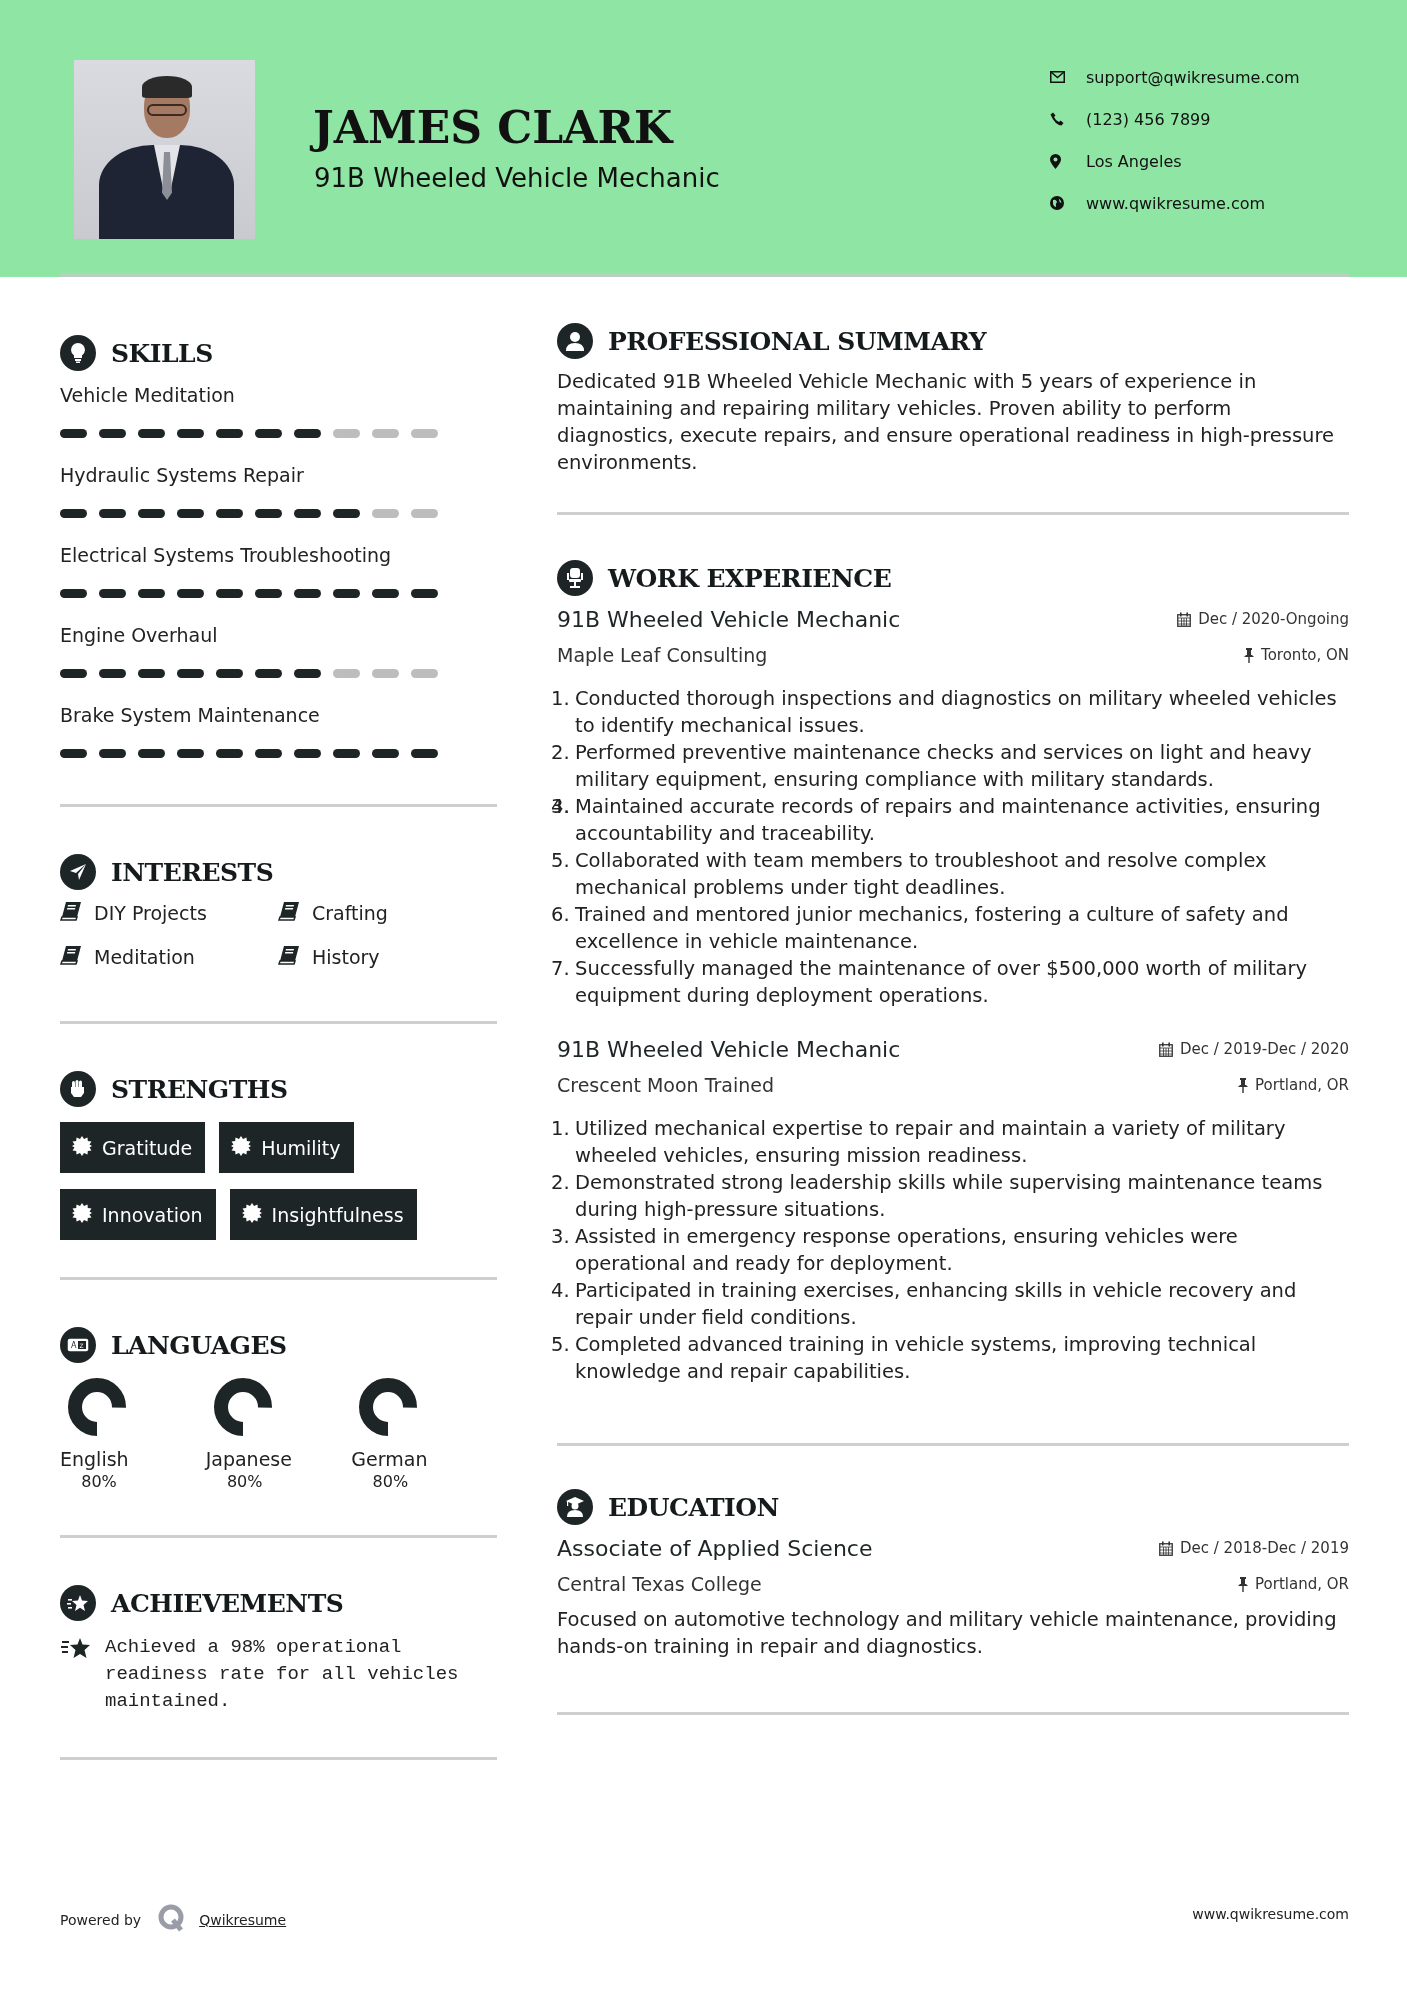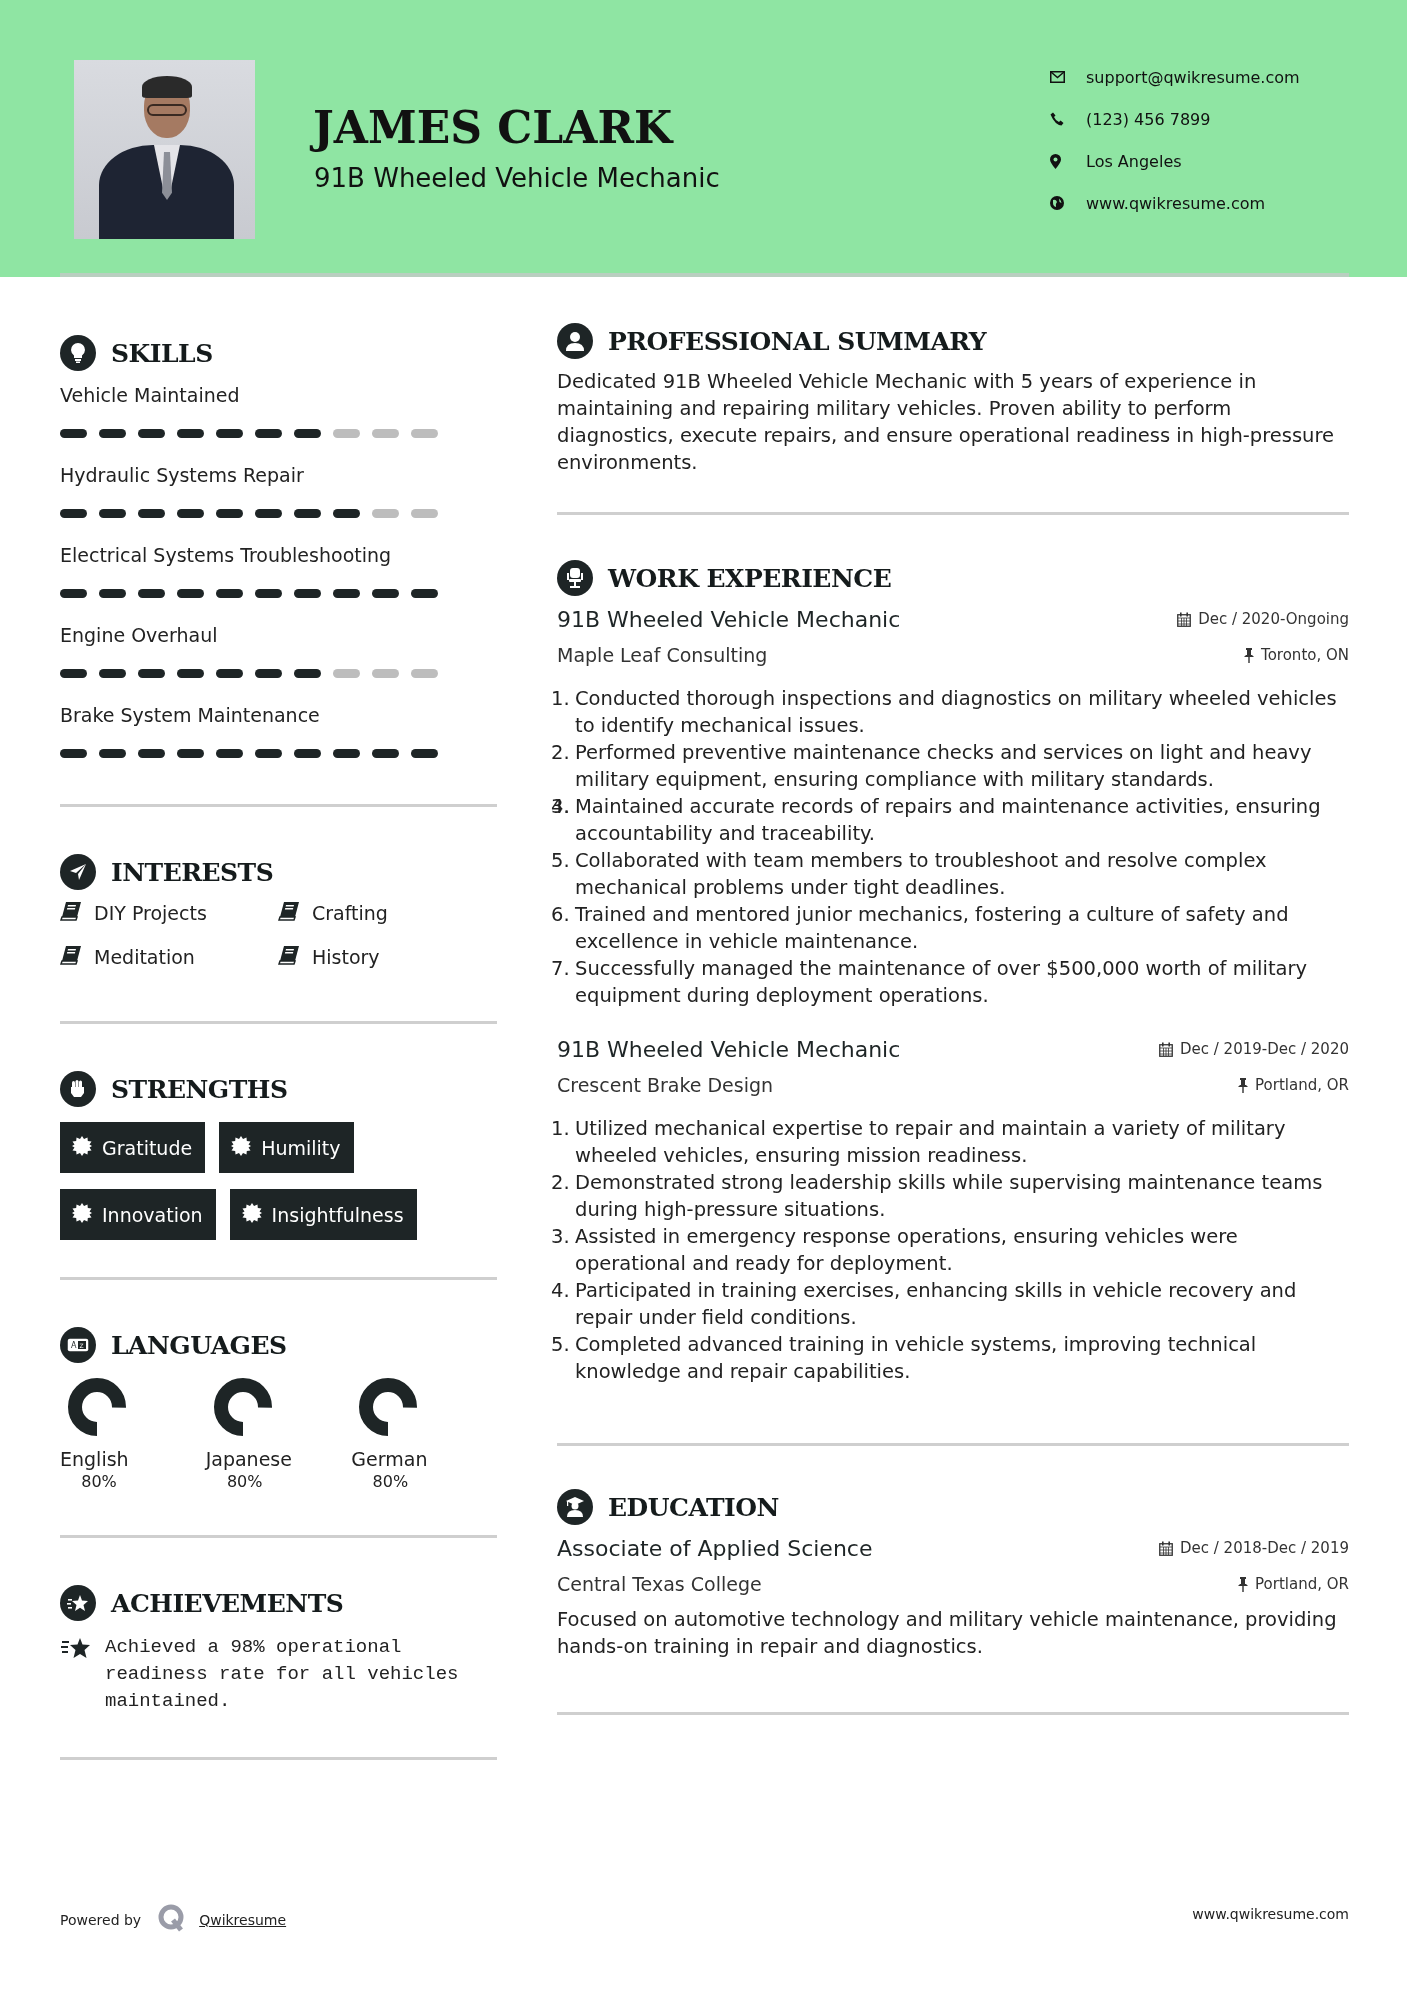--- a/index.html
+++ b/index.html
@@ -137,21 +137,21 @@
       <span class="sec-icon">
         <svg width="20" height="22" viewBox="0 0 20 22">
             <path d="M10 1 A7 7 0 0 1 17 8 Q17 11 14 13.5 L14 16 L6 16 L6 13.5 Q3 11 3 8 A7 7 0 0 1 10 1 Z" fill="#fff"></path>
             <rect x="7" y="17" width="6" height="2" fill="#fff"></rect>
             <rect x="8" y="19.5" width="4" height="1.5" fill="#fff"></rect>
           </svg>
       </span>
       <span class="sec-title">SKILLS</span>
     </div>
     <div>
-      <div class="skill-name">Vehicle Maintained</div>
+      <div class="skill-name">Vehicle Meditation</div>
       <div class="dots">
         <span class="dot"></span>
           <span class="dot"></span>
           <span class="dot"></span>
           <span class="dot"></span>
           <span class="dot"></span>
           <span class="dot"></span>
           <span class="dot"></span>
           <span class="dot off"></span>
           <span class="dot off"></span>
@@ -467,21 +467,21 @@
                 <rect x="0.75" y="2.75" width="12.5" height="11.5" fill="none" stroke="#333" stroke-width="1.3"></rect>
                 <rect x="3" y="0.5" width="1.6" height="4" fill="#333"></rect>
                 <rect x="9.4" y="0.5" width="1.6" height="4" fill="#333"></rect>
                 <path d="M1 6 H13 M1 9 H13 M1 12 H13 M4.5 6 V14 M7 6 V14 M9.5 6 V14" stroke="#333" stroke-width="0.8"></path>
               </svg>
             </span>
           <span>Dec / 2019-Dec / 2020</span>
         </span>
       </div>
       <div class="job-row" style="height:36px;">
-        <span class="company">Crescent Brake Design</span>
+        <span class="company">Crescent Moon Trained</span>
         <span class="job-meta">
           <span class="micon">
               <svg width="10" height="15" viewBox="0 0 10 15">
                 <rect x="2" y="0" width="6" height="2" fill="#333"></rect>
                 <rect x="3" y="2" width="4" height="5" fill="#333"></rect>
                 <polygon points="0,9 10,9 8,7 2,7" fill="#333"></polygon>
                 <rect x="4.3" y="9" width="1.4" height="6" fill="#333"></rect>
               </svg>
             </span>
           <span>Portland, OR</span>

